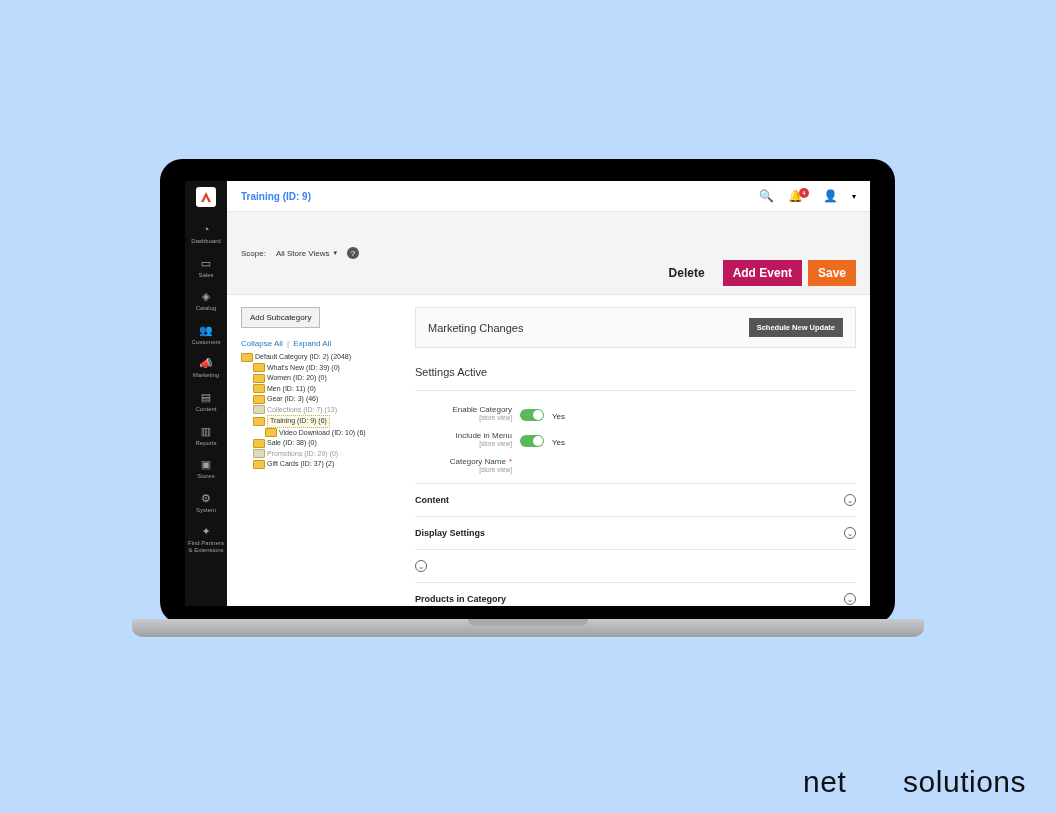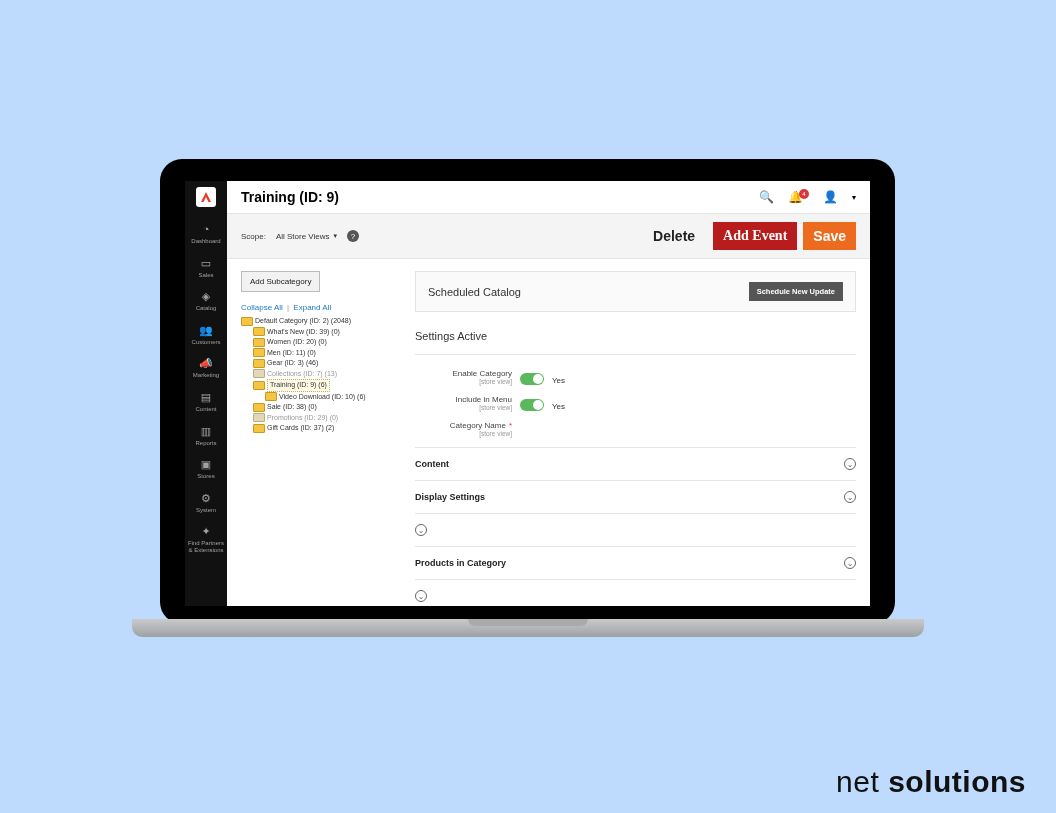--- a/index.html
+++ b/index.html
@@ -15,33 +15,33 @@
   
   .sidebar { width: 42px; background: #111; color: #9fa0a1; display: flex; flex-direction: column; align-items: center; padding-top: 6px; font-size: 6px; }
   .logo { width: 20px; height: 20px; background: #fff; border-radius: 3px; display:flex; align-items:center; justify-content:center; margin-bottom:10px; }
   .logo svg { width:12px; height:12px; }
   .navitem { display:flex; flex-direction:column; align-items:center; gap:3px; margin: 6px 0; cursor:pointer; text-align:center; line-height:1.1; }
   .navitem .ic { width:14px; height:12px; display:flex; align-items:center; justify-content:center; font-size:11px; }
 
   
   .main { flex:1; display:flex; flex-direction:column; }
   .titlebar { display:flex; align-items:center; padding: 8px 14px; }
-  .page-title { font-size: 14px; font-weight: 700; color:#000000;text-align:center; }
+  .page-title { font-size: 10px; font-weight: 700; color:#3b82f6;text-align:center; }
   .spacer { flex:1; }
   .topicon { margin-left: 14px; cursor:pointer; color:#000; font-size:12px; display:flex; align-items:center; }
   .badge { background:#d9363e; color:#fff; border-radius:50%; width:10px; height:10px; font-size:6px; display:inline-flex; align-items:center; justify-content:center; margin-left:-4px; position:relative; top:-3px; }
 
   .scopebar { background:#f4f4f4; padding: 8px 14px; display:flex; align-items:center; border-top:1px solid #e5e5e5; border-bottom:1px solid #e5e5e5; }
   .scopebar .lbl { font-weight:400; font-size:8px; margin-right:10px; }
   .scopebar .sv { font-size:8px; margin-right:4px; }
   .scopebar .car { font-size:7px; }
   .scopebar .q { width:12px; height:12px; border-radius:50%; background:#555; color:#fff; display:inline-flex; align-items:center; justify-content:center; font-size:8px; margin-left:10px; }
-  .btn { padding: 6px 10px; font-size:14px; font-weight:600; cursor:pointer; border:none; }
+  .btn { padding: 6px 10px; font-size:12px; font-weight:600; cursor:pointer; border:none;margin-top:40px; }
   .btn-delete { background:transparent; color:#222; }
-  .btn-dark { background:#b91c1c; color:#fff;font-family:Liberation Serif, serif; }
+  .btn-dark { background:#be185d; color:#fff; }
   .btn-orange { background:#ec6b1f; color:#fff; }
 
   .body { flex:1; display:flex; padding: 12px 14px 0 14px; gap:16px; }
   .leftcol { width: 158px; }
   .btn-light { background:#f2f2f2; color:#222; border:1px solid #bbb; padding:5px 8px; font-size:8px; display:inline-block; margin-bottom:5px; cursor:pointer; }
   .treecontrols { margin-top:6px; font-size:8px; }
   .treecontrols a { color:#1e79c2; text-decoration:none; cursor:pointer; }
   .treecontrols .sep { color:#999; margin:0 2px; }
   .tree { font-size:7px; line-height:1.5; margin-top:4px; }
   .tree .node { display:flex; align-items:center; gap:2px; white-space:nowrap; }
@@ -67,21 +67,21 @@
   .req { color:#d9363e; margin-left:3px; }
   .tinput { width: 225px; border:1px solid #bbb; font-size:8.5px; padding:4px 6px; color:#333; }
 
   .accordion { border-top:1px solid #e5e5e5; }
   .acc-row { display:flex; align-items:center; padding:10px 0; border-bottom:1px solid #e5e5e5; cursor:pointer; }
   .acc-row .acc-label { font-size:9px; font-weight:700; color:#222; flex:1; }
   .acc-row .chev { width:12px; height:12px; border:1px solid #666; border-radius:50%; display:flex; align-items:center; justify-content:center; font-size:8px; color:#666; }
 
   
   .brand { position:absolute; right:30px; bottom:14px; font-size:30px; color:#111; font-weight:400; letter-spacing:0.5px; }
-  .brand b { font-weight:700; }
+  .brand b { font-weight:400;margin-left:48px; }
 </style>
 </head>
 <body>
 
 <div class="laptop">
   <div class="bezel">
     <div class="screen">
 
       <div class="sidebar">
         <div class="logo">
@@ -205,21 +205,21 @@
                 </div>
                 <div class="node ind1">
                   <span class="fold"></span>
                   <span>Gift Cards (ID: 37) (2)</span>
                 </div>
               </div>
           </div>
 
           <div class="rightcol">
             <div class="panel">
-              <div class="panel-title">Scheduled Catalog</div>
+              <div class="panel-title">Marketing Changes</div>
               <div class="spacer"></div>
               <button class="btn-dark2">Schedule New Update</button>
             </div>
 
             <div class="sect-title">Settings Active</div>
             <hr class="hr">
 
             <div class="formrow">
               <div class="flabel">
                 <span>Enable Category</span>

